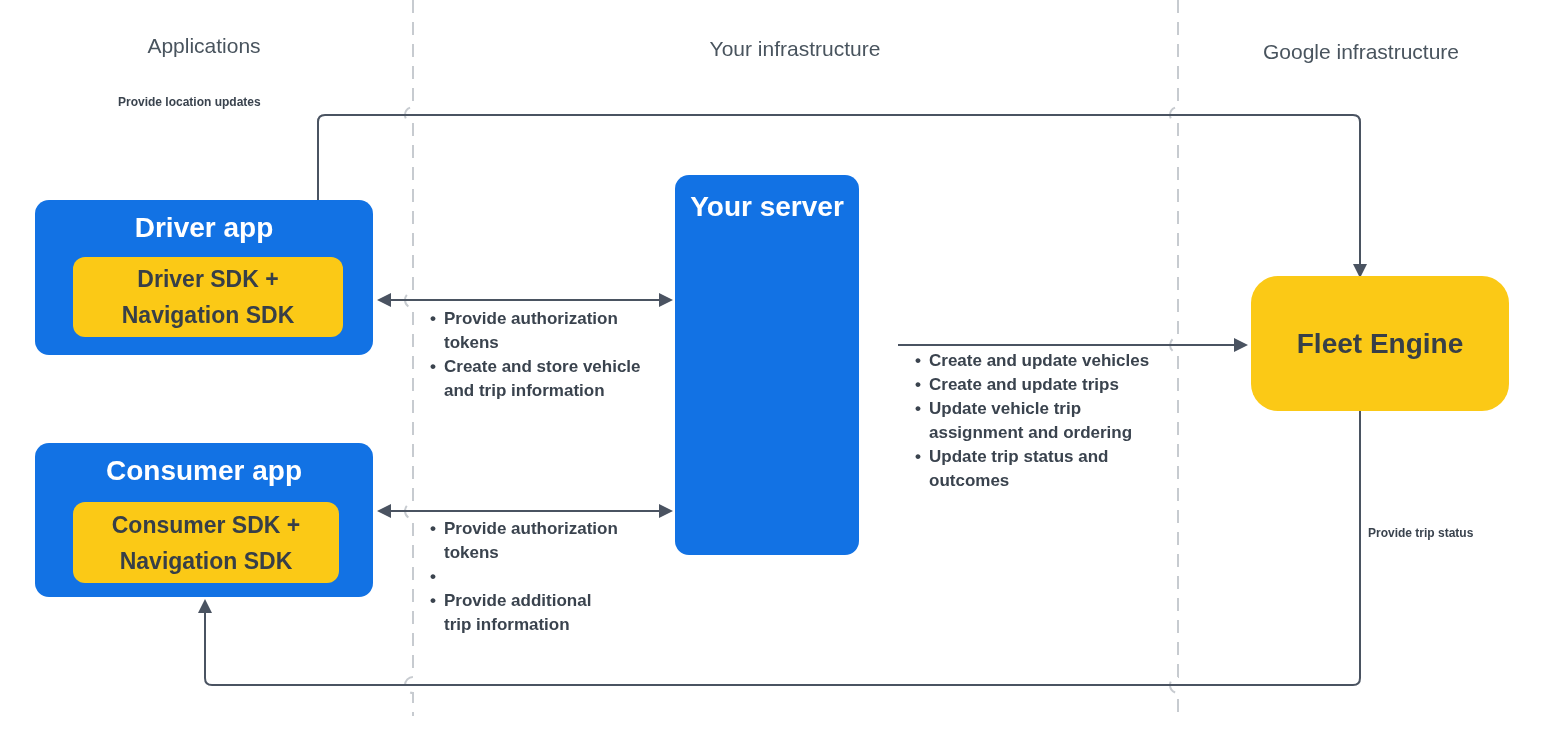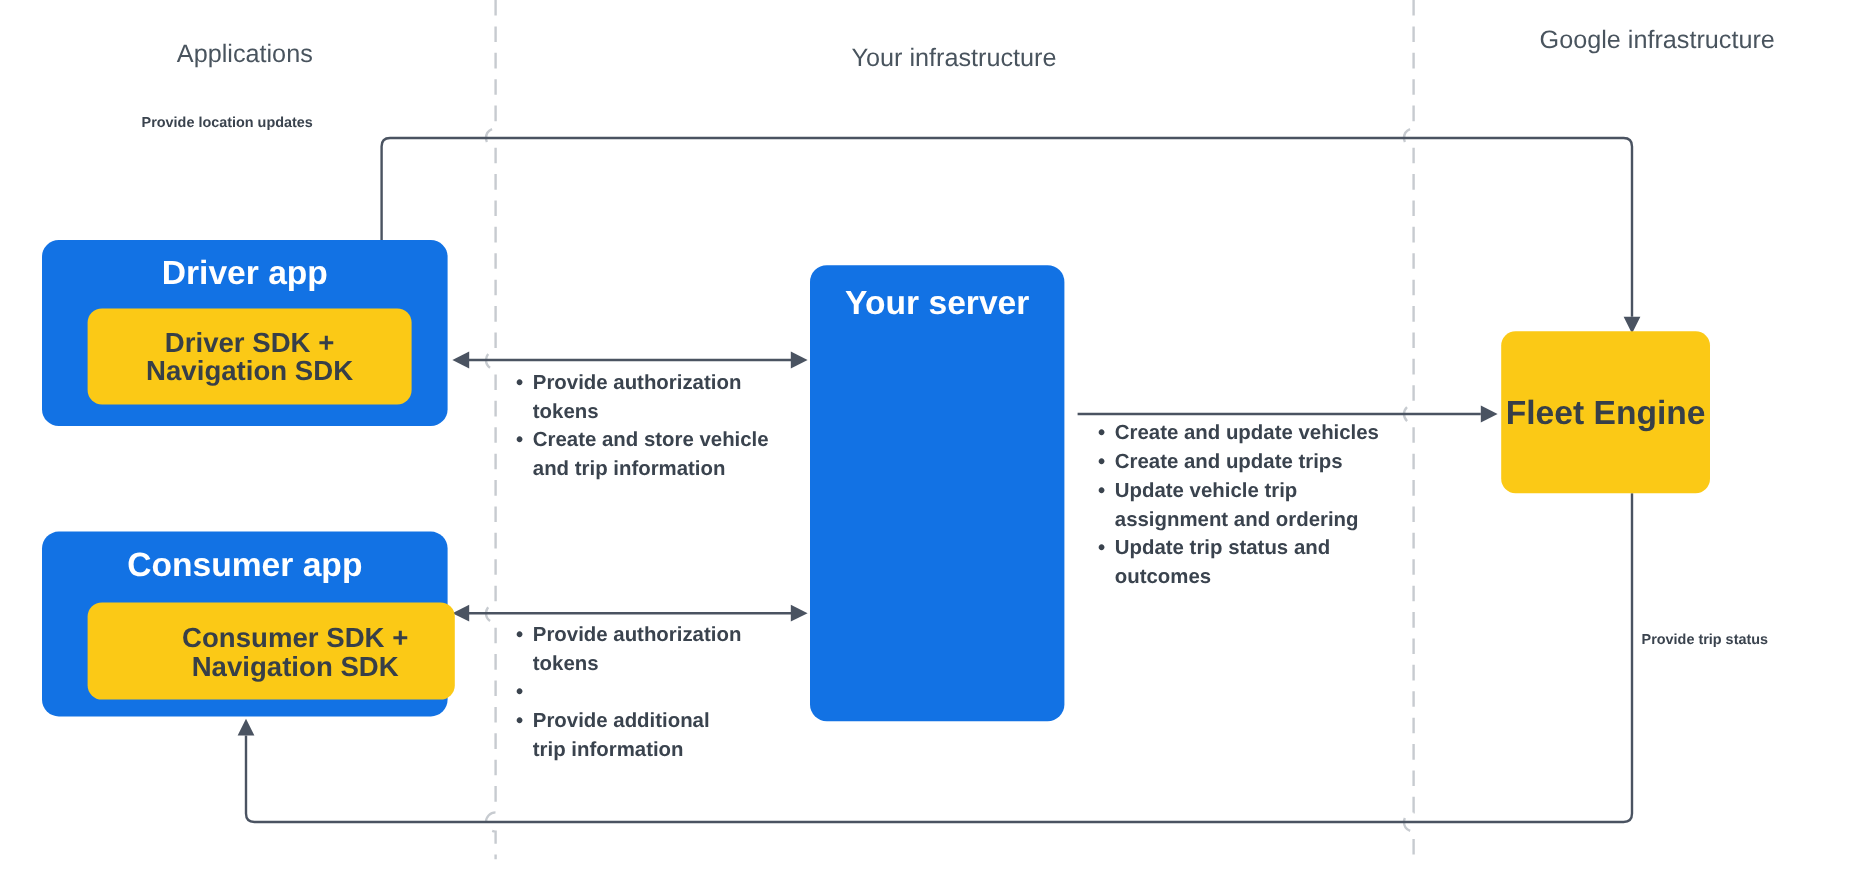--- a/index.html
+++ b/index.html
@@ -26,21 +26,21 @@
     position:absolute; background:var(--blue); border-radius:14px; z-index:2;
   }
   .node-title{
     text-align:center; color:#fff; font-size:28px; font-weight:700; margin-top:12px;
   }
   .node-yellow{
     position:absolute; background:var(--yellow); border-radius:12px;
     display:flex; align-items:center; justify-content:center;
   }
   .sdk-text{
-    font-size:23px; font-weight:700; line-height:24px; color:var(--dark-text);
+    font-size:23px; font-weight:700; line-height:36px; color:var(--dark-text);
     text-align:center; white-space:pre-line;
   }
   #fleet-engine{
     position:absolute; background:var(--yellow); border-radius:12px; z-index:2;
     display:flex; align-items:center; justify-content:center;
   }
   #fleet-engine .fleet-title{font-size:28px; font-weight:700; color:var(--dark-text);}
   .edge-label{
     position:absolute; font-size:12px; font-weight:700; color:var(--label-text);
     white-space:nowrap; z-index:2;
@@ -76,43 +76,43 @@
     <path class="connector" d="M 381 511 L 669 511"></path>
     <polygon class="arrowhead" points="377,511 391,504 391,518"></polygon>
     <polygon class="arrowhead" points="673,511 659,504 659,518"></polygon>
 
     <path class="connector" d="M 898 345 L 1234 345"></path>
     <polygon class="arrowhead" points="1248,345 1234,338 1234,352"></polygon>
   </svg>
 
   <div class="col-header" style="left:204px; top:34px;">Applications</div>
   <div class="col-header" style="left:795px; top:37px;">Your infrastructure</div>
-  <div class="col-header" style="left:1361px; top:22px;margin-left:20px;">Google infrastructure</div>
+  <div class="col-header" style="left:1361px; top:40px;">Google infrastructure</div>
 
   <div class="node-blue" style="left:35px; top:200px; width:338px; height:155px;">
     <div class="node-title">Driver app</div>
     <div class="node-yellow" style="left:38px; top:57px; width:270px; height:80px;">
       <div class="sdk-text">Driver SDK +
 Navigation SDK</div>
     </div>
   </div>
 
   <div class="node-blue" style="left:35px; top:443px; width:338px; height:154px;">
     <div class="node-title">Consumer app</div>
-    <div class="node-yellow" style="left:38px; top:59px; width:266px; height:81px;padding-left:40px;">
+    <div class="node-yellow" style="left:38px; top:59px; width:266px; height:81px;">
       <div class="sdk-text">Consumer SDK +
 Navigation SDK</div>
     </div>
   </div>
 
-  <div class="node-blue" style="left:675px; top:175px; width:212px; height:380px;margin-top:46px;">
+  <div class="node-blue" style="left:675px; top:175px; width:184px; height:380px;">
     <div class="node-title" style="margin-top:16px;">Your server</div>
   </div>
 
-  <div id="fleet-engine" style="left:1251px; top:276px; width:174px; height:135px;">
+  <div id="fleet-engine" style="left:1251px; top:276px; width:258px; height:135px;border-radius:27px;">
     <div class="fleet-title">Fleet Engine</div>
   </div>
 
   <div class="edge-label" style="left:118px; top:95px;">Provide location updates</div>
   <div class="edge-label" style="left:1368px; top:526px;text-align:center;">Provide trip status</div>
 
   <div class="bullets" style="left:430px; top:307px; width:230px;">
     <div class="bullet-item">
       <span class="bullet">•</span>
       <span class="btxt">Provide authorization

